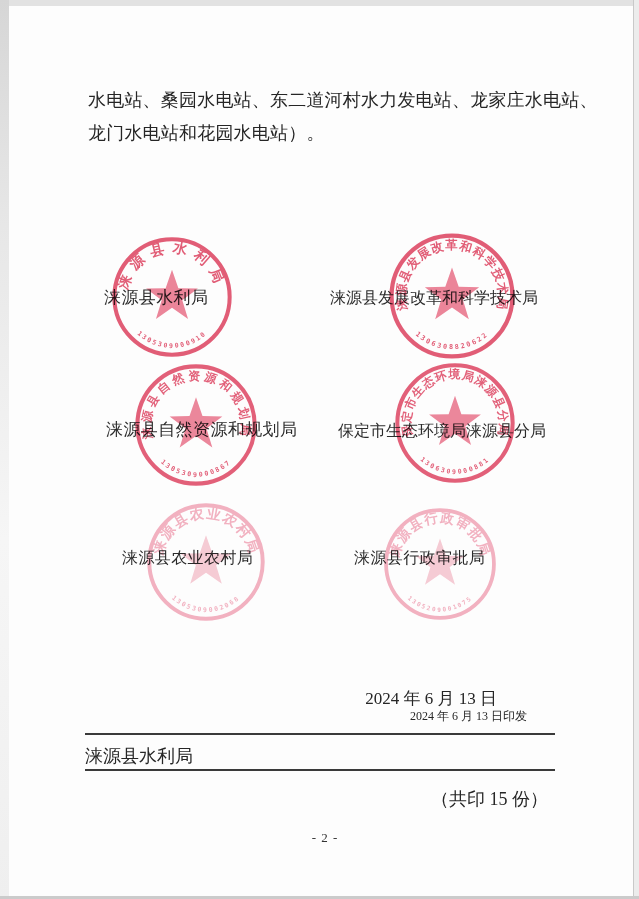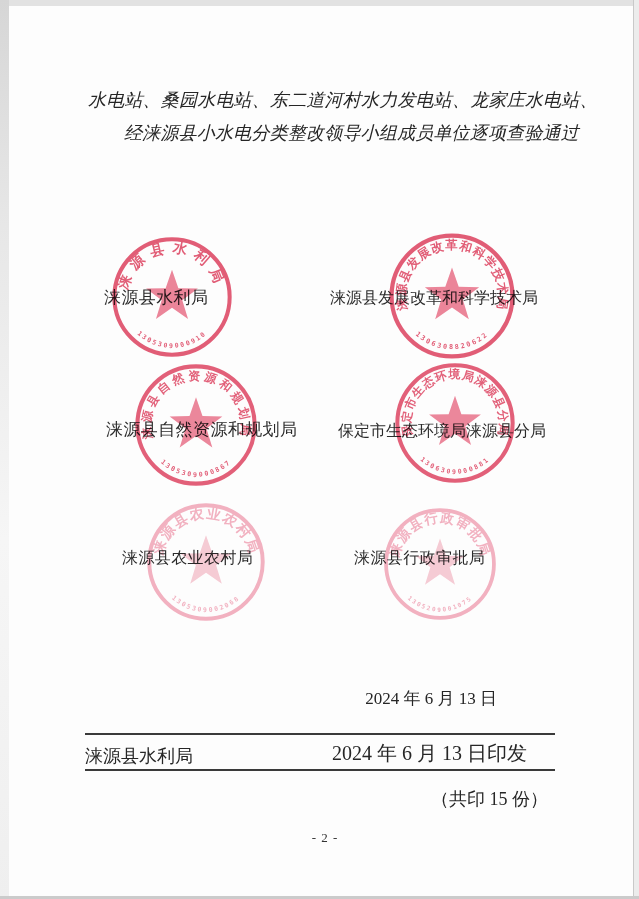--- a/index.html
+++ b/index.html
@@ -11,21 +11,21 @@
   }
   
   .edge-left{position:absolute;left:0;top:0;width:9px;height:100%;
     background:linear-gradient(180deg,#d6d6d6 0%,#e7e7e7 25%,#f6f6f6 60%,#efefef 100%);}
   .edge-top{position:absolute;left:0;top:0;width:100%;height:6px;background:#e2e2e2;}
   .edge-right{position:absolute;right:0;top:0;width:5px;height:100%;background:#ececec;border-left:1px solid #c9c9c9;}
   .edge-bottom{position:absolute;left:0;bottom:0;width:100%;height:3px;background:#cbcbcb;}
 
   
   .body-text{position:absolute;left:88px;top:84px;width:474px;
-    font-size:18px;line-height:33px;letter-spacing:.2px;font-style:italic;}
+    font-size:18px;line-height:33px;letter-spacing:.2px;}
   .body-line{white-space:nowrap;}
   .body-line.indent{padding-left:36px;}
 
   
   .seal-label{position:absolute;z-index:2;font-size:17px;letter-spacing:.4px;white-space:nowrap;color:#2b2b2b;}
   .seal-label.small{font-size:16px;letter-spacing:0;}
   .label-1{left:104px;top:286px;}
   .label-2{left:330px;top:288px;}
   .label-3{left:106px;top:418px;}
   .label-4{left:338px;top:421px;}
@@ -41,37 +41,37 @@
   .seal-4{left:393px;top:361px;width:124px;height:124px;opacity:.93;}
   .seal-5{left:145px;top:501px;width:122px;height:122px;opacity:.85;}
   .seal-6{left:382px;top:506px;width:116px;height:116px;opacity:.85;}
 
   
   .date-line{position:absolute;right:142px;top:687px;font-size:17px;white-space:nowrap;}
   .rule{position:absolute;left:85px;width:470px;height:2px;background:#3a3a3a;}
   .rule-1{top:733px;}
   .rule-2{top:769px;}
   .footer-issuer{position:absolute;left:85px;top:744px;font-size:18px;white-space:nowrap;}
-  .footer-print{position:absolute;right:112px;top:740px;font-size:20px;white-space:nowrap;margin-left:8px;}
+  .footer-print{position:absolute;right:112px;top:708px;font-size:12px;white-space:nowrap;margin-left:8px;}
   .footer-copies{position:absolute;right:91px;top:787px;font-size:18px;white-space:nowrap;margin-left:22px;}
   .page-number{position:absolute;left:300px;top:830px;width:50px;text-align:center;font-size:13px;letter-spacing:1px;color:#333;}
 </style>
 </head>
 <body>
 
 <div>
 
   <div class="edge-top"></div>
   <div class="edge-left"></div>
   <div class="edge-right"></div>
   <div class="edge-bottom"></div>
 
   <div class="body-text" id="body-text">
       <div class="body-line">水电站、桑园水电站、东二道河村水力发电站、龙家庄水电站、</div>
-      <div class="body-line indent">经涞源县小水电分类整改领导小组成员单位逐项查验通过</div>
+      <div class="body-line">龙门水电站和花园水电站）。</div>
     </div>
 
   <div class="seal-label label-1">涞源县水利局</div>
   <div class="seal-label label-2 small">涞源县发展改革和科学技术局</div>
   <div class="seal-label label-3">涞源县自然资源和规划局</div>
   <div class="seal-label label-4 small">保定市生态环境局涞源县分局</div>
   <div class="seal-label label-5">涞源县农业农村局</div>
   <div class="seal-label label-6">涞源县行政审批局</div>
 
   <div class="seal-stamp seal-1">

